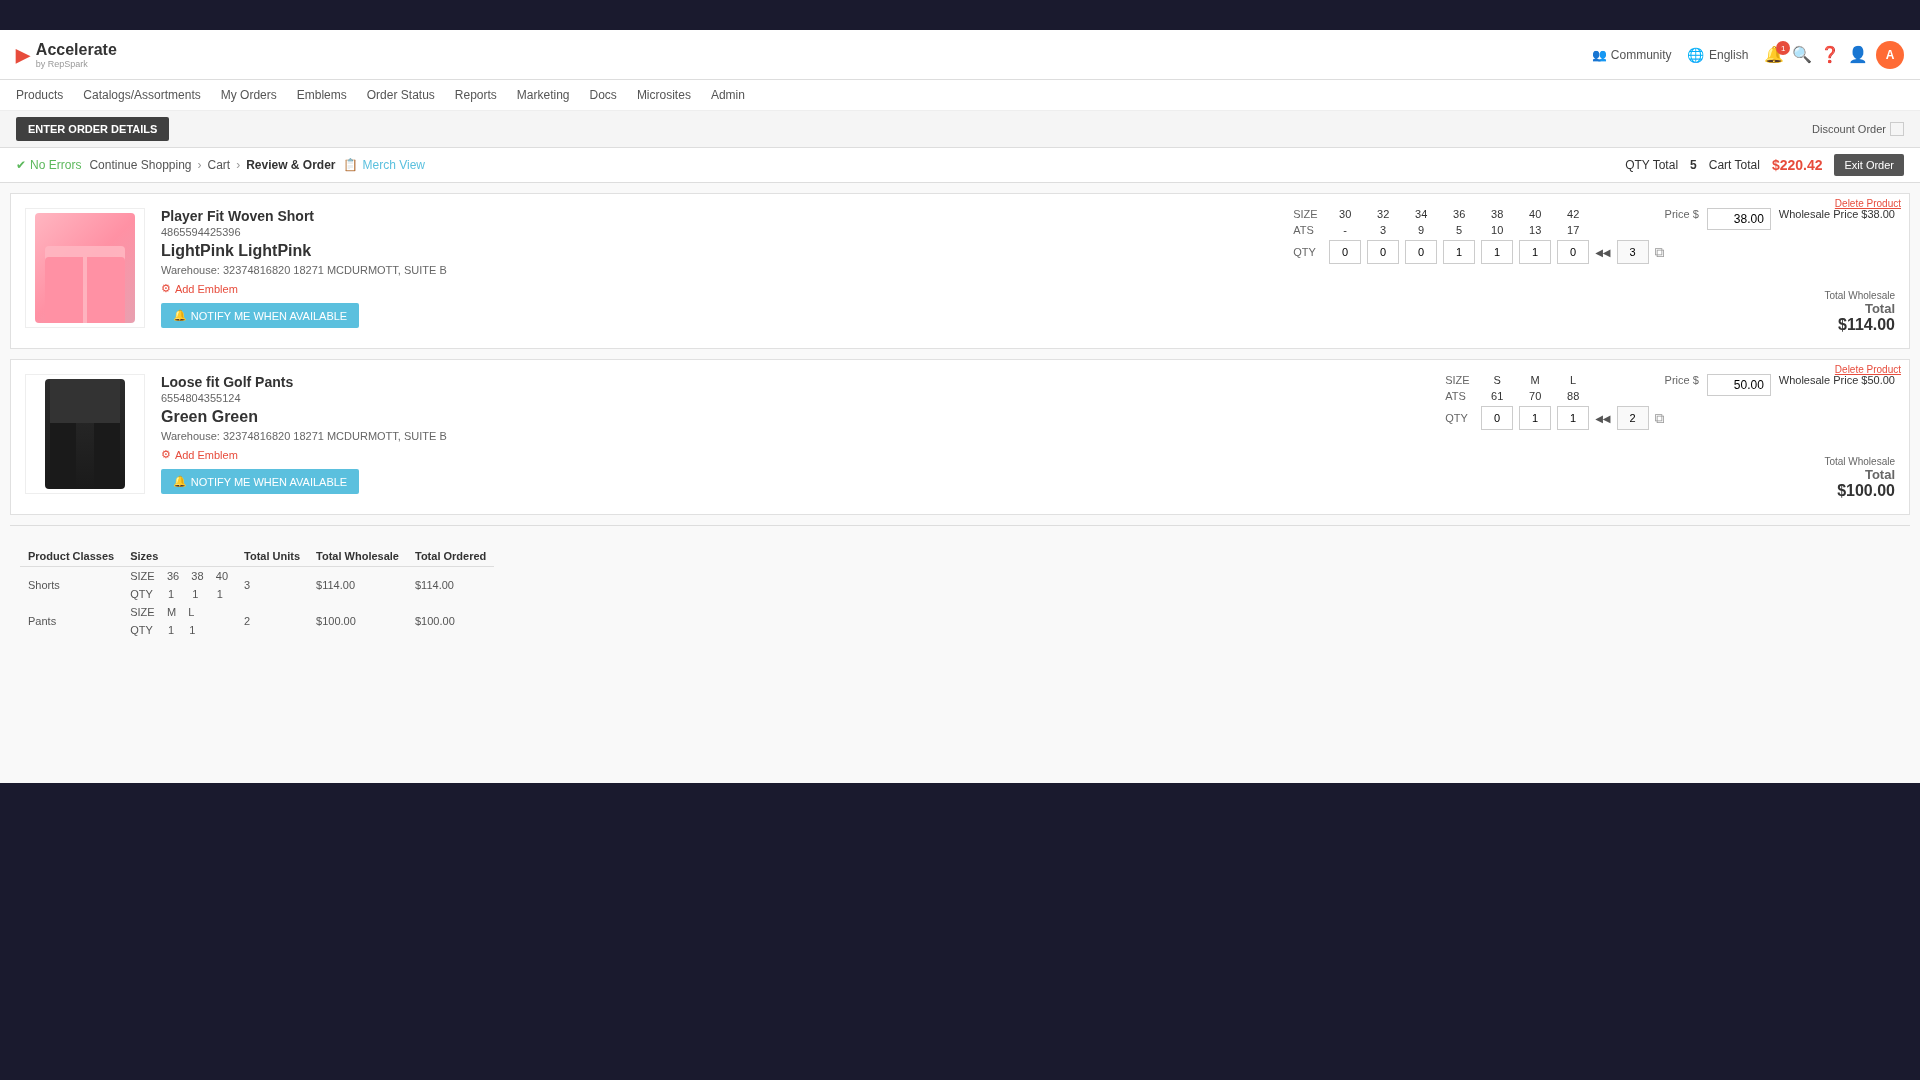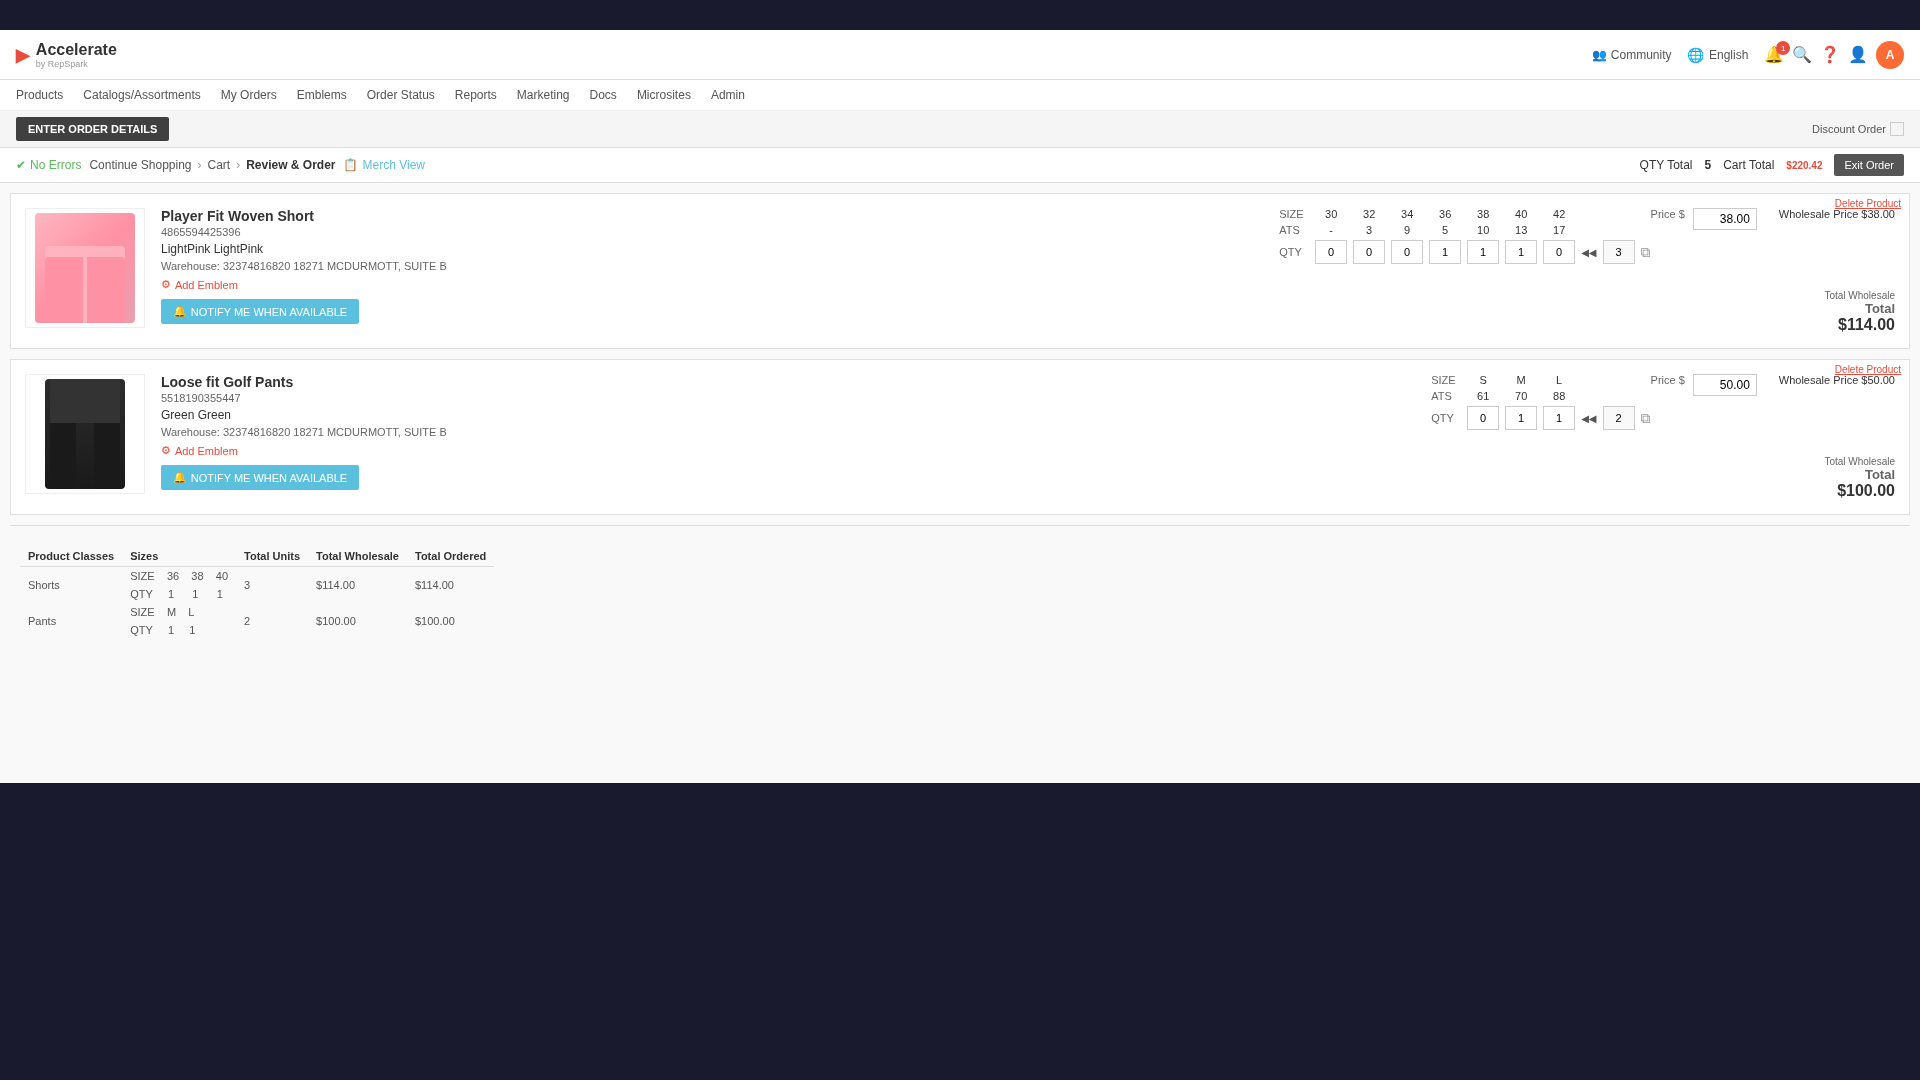--- a/index.html
+++ b/index.html
@@ -54,21 +54,21 @@
 
     .breadcrumb { display: flex; align-items: center; gap: 6px; font-size: 12px; color: #555; }
     .breadcrumb a { color: #555; text-decoration: none; }
     .breadcrumb .separator { color: #999; }
     .breadcrumb .current { color: #333; font-weight: bold; }
     .merch-view-link { color: #5bc0de; text-decoration: none; font-size: 12px; display: flex; align-items: center; gap: 4px; }
 
     .cart-summary { display: flex; align-items: center; gap: 12px; font-size: 12px; }
     .qty-total { color: #333; }
     .cart-total-label { color: #333; }
-    .cart-total-value { color: #e74c3c; font-weight: bold; font-size: 10px; }
+    .cart-total-value { color: #e74c3c; font-weight: bold; font-size: 14px; }
     .exit-order-btn {
       background: #555;
       color: white;
       border: none;
       padding: 5px 10px;
       font-size: 11px;
       cursor: pointer;
       border-radius: 2px;
     }
     .discount-order { font-size: 11px; color: #555; display: flex; align-items: center; gap: 4px; }
@@ -81,39 +81,39 @@
       margin-bottom: 10px;
       padding: 14px;
       position: relative;
     }
     .delete-product { position: absolute; top: 4px; right: 8px; color: #e74c3c; font-size: 10px; cursor: pointer; text-decoration: underline; }
     .product-img-placeholder { width: 120px; height: 120px; border: 1px solid #eee; flex-shrink: 0; display: flex; align-items: center; justify-content: center; overflow: hidden; }
 
     .product-details { flex: 1; }
     .product-name { font-size: 14px; font-weight: bold; color: #333; margin-bottom: 2px; }
     .product-sku { font-size: 11px; color: #666; margin-bottom: 4px; }
-    .product-color { font-size: 12px; color: #333; font-weight: normal; margin-bottom: 4px; }
+    .product-color { font-size: 16px; color: #333; font-weight: bold; margin-bottom: 4px; }
     .product-warehouse { font-size: 11px; color: #666; margin-bottom: 6px; }
     .add-emblem-link { color: #e74c3c; font-size: 11px; text-decoration: none; display: flex; align-items: center; gap: 4px; margin-bottom: 8px; cursor: pointer; }
     .notify-btn {
       background: #5bc0de;
       color: white;
       border: none;
       padding: 6px 12px;
       font-size: 11px;
       cursor: pointer;
       border-radius: 2px;
       display: flex;
       align-items: center;
       gap: 4px;
     }
     .price-row { display: flex; align-items: flex-start; gap: 8px; justify-content: flex-end; margin-bottom: 8px; }
     .price-label { font-size: 11px; color: #666; }
     .price-input { border: 1px solid #ccc; padding: 3px 6px; width: 64px; font-size: 12px; text-align: right; }
-    .wholesale-price { font-size: 11px; color: #333; margin-left: 14px; }
+    .wholesale-price { font-size: 11px; color: #333; }
     .total-label { font-size: 10px; color: #666; text-align: right; }
     .total-value { font-size: 16px; font-weight: bold; color: #333; text-align: right; }
     .size-row { display: flex; align-items: center; gap: 6px; margin-bottom: 4px; }
     .size-label { font-size: 11px; color: #666; width: 30px; }
     .size-cell { width: 32px; text-align: center; font-size: 11px; color: #333; }
     .qty-input { width: 32px; height: 24px; border: 1px solid #ccc; text-align: center; font-size: 11px; padding: 2px; }
     .qty-arrow { color: #555; font-size: 10px; cursor: pointer; }
     .qty-total-input { width: 32px; height: 24px; border: 1px solid #ccc; text-align: center; font-size: 11px; background: #f9f9f9; }
     .copy-icon { font-size: 14px; color: #999; cursor: pointer; }
 
@@ -312,21 +312,21 @@
         <div class="product-img-placeholder">
           <div style="width:80px; height:110px; background: linear-gradient(180deg, #2c2c2c 0%, #1a1a1a 100%); border-radius: 4px; position: relative; overflow: hidden;">
             <div style="position:absolute; bottom:0; left:5px; width:32%; height:65%; background: #1a1a1a;"></div>
             <div style="position:absolute; bottom:0; right:5px; width:32%; height:65%; background: #1a1a1a;"></div>
             <div style="position:absolute; top:0; left:5px; right:5px; height:40%; background: #333;"></div>
           </div>
         </div>
 
         <div class="product-details">
           <div class="product-name">Loose fit Golf Pants</div>
-          <div class="product-sku">5518190355447</div>
+          <div class="product-sku">6554804355124</div>
           <div class="product-color">Green Green</div>
           <div class="product-warehouse">Warehouse: 32374816820 18271 MCDURMOTT, SUITE B</div>
           <a class="add-emblem-link">
             <span>⚙</span>
             <span>Add Emblem</span>
           </a>
           <button class="notify-btn">
             <span>🔔</span>
             <span>NOTIFY ME WHEN AVAILABLE</span>
           </button>

